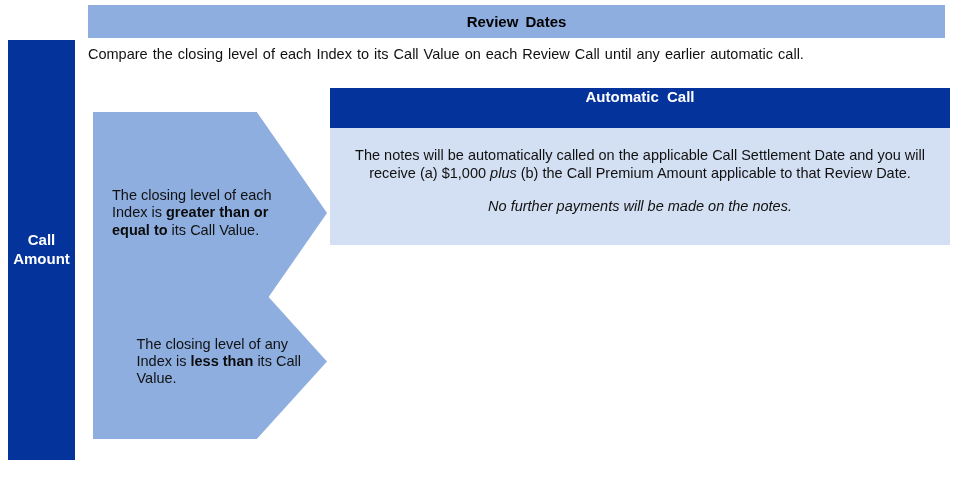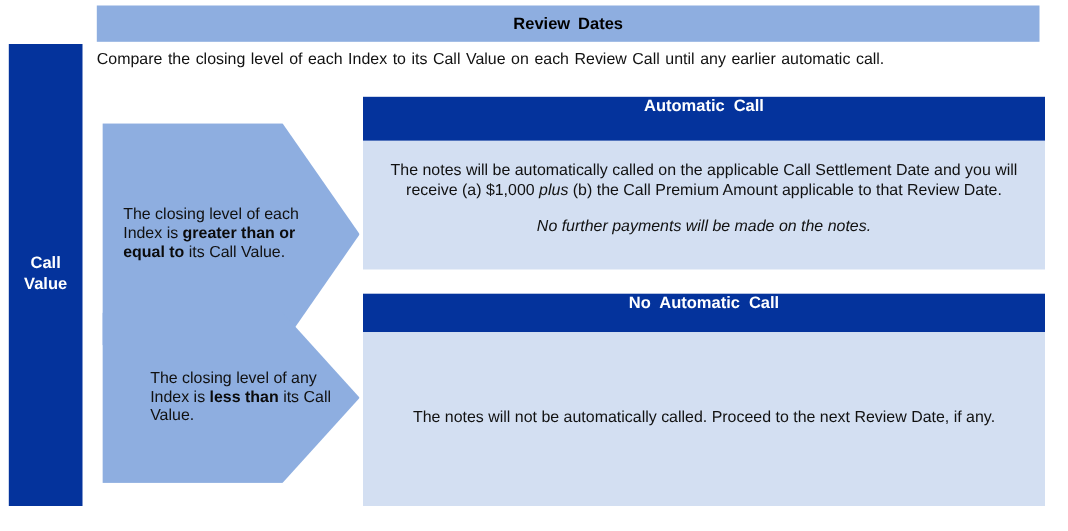--- a/index.html
+++ b/index.html
@@ -127,21 +127,21 @@
 
   <div class="top-banner">
     <span class="title">Review Dates</span>
   </div>
 
   <div class="intro">Compare the closing level of each Index to its Call Value on each Review Call until any earlier automatic call.</div>
 
   <div class="left-bar">
     <div class="label">
       <div>Call</div>
-      <div>Value</div>
+      <div>Amount</div>
     </div>
   </div>
 
   <div class="arrow arrow-1">
     <div class="arrow-text">
       <span>The closing level of each Index is </span><b>greater than or equal to</b><span> its Call Value.</span>
     </div>
   </div>
 
   <div class="outcome-box box-1">
@@ -155,22 +155,14 @@
       <div class="note-line">No further payments will be made on the notes.</div>
     </div>
   </div>
 
   <div class="arrow arrow-2">
     <div class="arrow-text">
       <span>The closing level of any Index is </span><b>less than</b><span> its Call Value.</span>
     </div>
   </div>
 
-  <div class="outcome-box box-2">
-    <div class="outcome-header">
-      <span class="outcome-title">No Automatic Call</span>
-    </div>
-    <div class="outcome-body">
-      <div>The notes will not be automatically called.  Proceed to the next Review Date, if any.</div>
-    </div>
-  </div>
 
 </div>
 
 </body></html>

